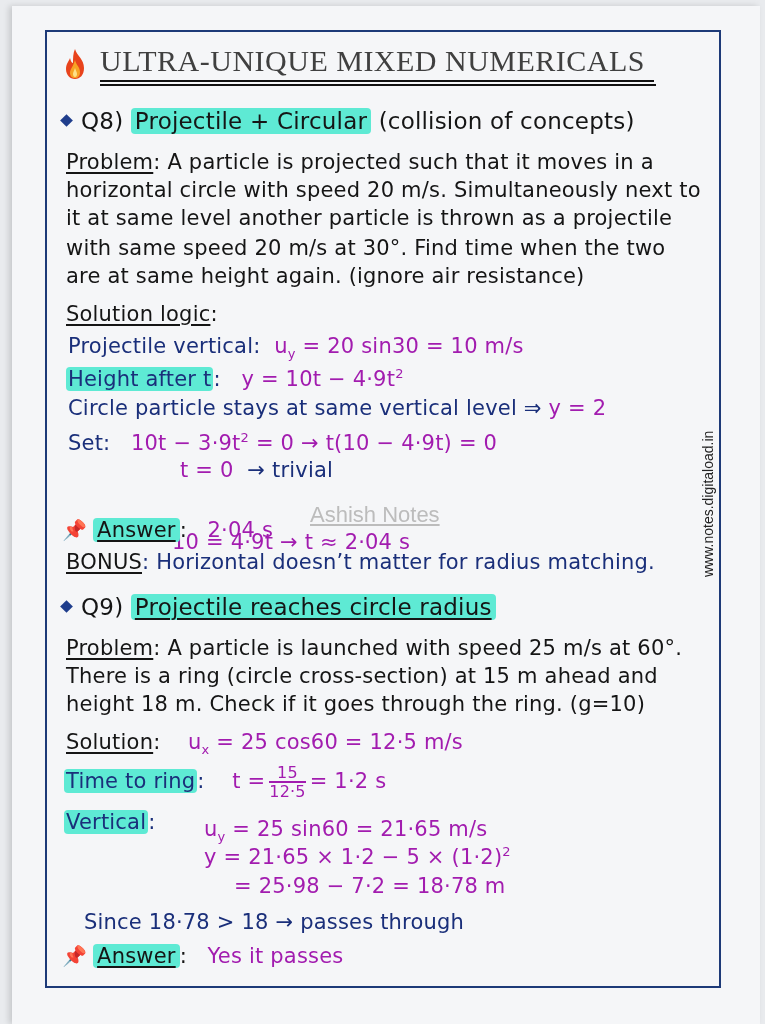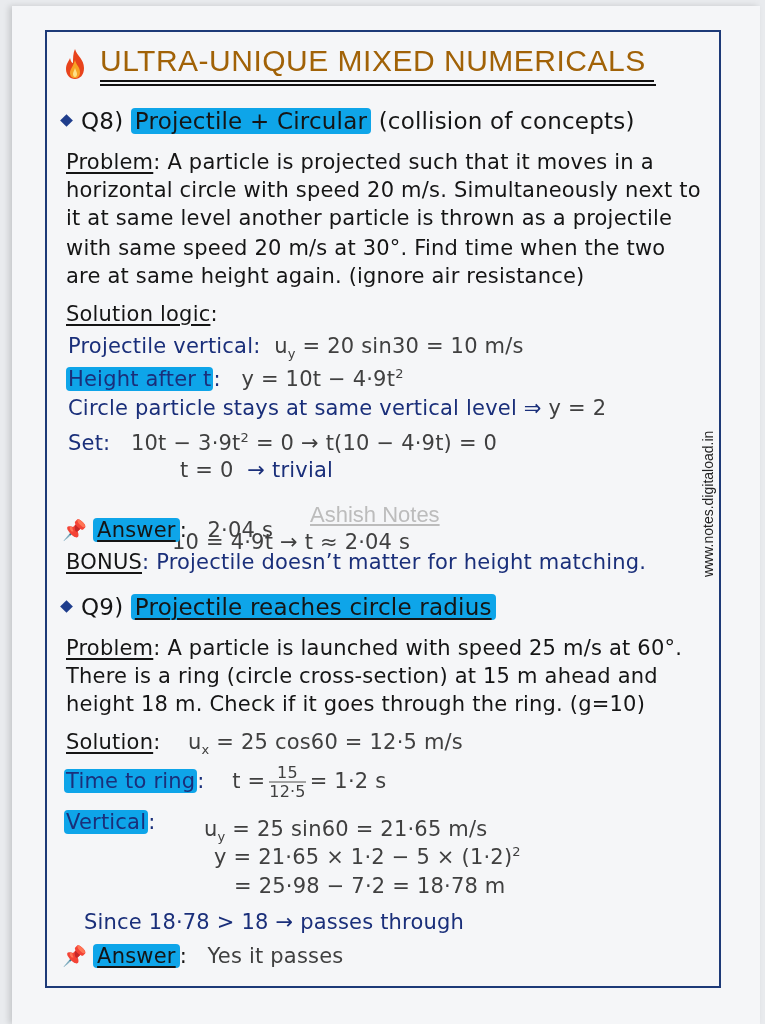--- a/index.html
+++ b/index.html
@@ -14,45 +14,45 @@
     background:#f5f6f8;
     box-shadow:-3px 0 6px rgba(0,0,0,0.15);
   }
   .frame {
     position:absolute; left:45px; top:30px; width:676px; height:958px;
     border:2px solid #1d3a78;
     box-sizing:border-box;
   }
   .ln { position:absolute; white-space:nowrap; font-size:21px; color:#151515; letter-spacing:0.2px; }
   .blue { color:#1a2f7a; }
-  .red { color:#404040; }
+  .red { color:#a21caf; }
   .ul { text-decoration:underline; text-underline-offset:3px; text-decoration-thickness:2px; }
-  .hl { background:#0ea5e9; border-radius:4px; padding:0 4px; }
+  .hl { background:#5eead4; border-radius:4px; padding:0 4px; }
   .title {
-    position:absolute; left:100px; top:44px; font-size:30px; color:#a16207; letter-spacing:0.5px;
-    font-family:Liberation Sans, sans-serif;
+    position:absolute; left:100px; top:44px; font-size:30px; color:#404040; letter-spacing:0.5px;
+    font-family:Liberation Serif, serif;
   }
   .title-rule1 { position:absolute; left:100px; top:80px; width:554px; height:2px; background:#111; }
   .title-rule2 { position:absolute; left:100px; top:84px; width:556px; height:2px; background:#111; }
   .diamond {
     display:inline-block; width:9px; height:9px; background:#1f3d8c;
     transform:rotate(45deg); margin-right:10px; vertical-align:middle; position:relative; top:-2px;
   }
   .qhead { font-size:23px; }
   .watermark {
     position:absolute; left:310px; top:502px; font-size:22px; color:#bcbcbc;
     font-family:"Liberation Sans", sans-serif;
     text-decoration:underline;
   }
   .sidetext {
     position:absolute; left:700px; top:577px; transform-origin:left top; transform:rotate(-90deg);
     font-size:14px; color:#222; font-family:"Liberation Sans", sans-serif; white-space:nowrap;
   }
   .frac { display:inline-block; vertical-align:middle; text-align:center; font-size:16px; line-height:17px; margin:0 4px; }
-  .frac .num { display:block; border-bottom:2px solid #a3a3a3; padding:0 2px; }
+  .frac .num { display:block; border-bottom:2px solid #a21caf; padding:0 2px; }
   .frac .den { display:block; }
   sub, sup { font-size:13px; }
   .pin { display:inline-block; margin-right:6px; color:#8b1a1a; font-size:20px; }
   .fire { position:absolute; left:62px; top:48px; width:26px; height:32px; }
 </style>
 </head>
 <body>
 
 <div class="paper"></div>
 <div class="frame"></div>
@@ -105,21 +105,21 @@
 </div>
 <div class="ln red" style="left:172px;top:486px;margin-top:44px;">10 = 4·9t  →  t ≈ 2·04 s</div>
 
 <div class="watermark">Ashish Notes</div>
 
 <div class="ln" style="left:62px;top:518px;">
   <span class="pin">📌</span><span class="ul hl">Answer</span>:&nbsp;&nbsp;
   <span class="red">2·04 s</span>
 </div>
 <div class="ln" style="left:66px;top:550px;">
-  <span class="ul">BONUS</span><span class="blue">: Projectile doesn’t matter for height matching.</span>
+  <span class="ul">BONUS</span><span class="blue">: Horizontal doesn’t matter for radius matching.</span>
 </div>
 
 <div class="ln qhead" style="left:62px;top:594px;text-align:center;">
   <span class="diamond"></span><span>Q9)</span>
   <span class="hl ul">Projectile reaches circle radius</span>
 </div>
 
 <div class="ln" style="left:66px;top:636px;">
   <span class="ul">Problem</span><span>: A particle is launched with speed 25 m/s at 60°.</span>
 </div>
@@ -133,21 +133,21 @@
 <div class="ln" style="left:66px;top:764px;">
   <span class="blue hl" style="padding:0 2px;margin-left:-2px;">Time to ring</span><span class="blue">:</span>&nbsp;&nbsp;&nbsp;
   <span class="red"><span>t =</span><span class="frac"><span class="num">15</span><span class="den">12·5</span></span><span>= 1·2 s</span></span>
 </div>
 <div class="ln" style="left:66px;top:810px;">
   <span class="blue hl" style="padding:0 2px;margin-left:-2px;">Vertical</span><span class="blue">:</span>
 </div>
 <div class="ln red" style="left:204px;top:810px;margin-top:7px;">
   <span>u</span><sub>y</sub><span> = 25 sin60 = 21·65 m/s</span>
 </div>
-<div class="ln red" style="left:214px;top:844px;">
+<div class="ln red" style="left:204px;top:844px;">
   <span>y = 21·65 × 1·2 − 5 × (1·2)</span><sup>2</sup>
 </div>
 <div class="ln red" style="left:234px;top:874px;">= 25·98 − 7·2 = 18·78 m</div>
 <div class="ln blue" style="left:84px;top:910px;">Since 18·78 &gt; 18 → passes through</div>
 <div class="ln" style="left:62px;top:944px;">
   <span class="pin">📌</span><span class="ul hl">Answer</span>:&nbsp;&nbsp;
   <span class="red">Yes it passes</span>
 </div>
 
 <div class="sidetext">www.notes.digitaload.in</div>

